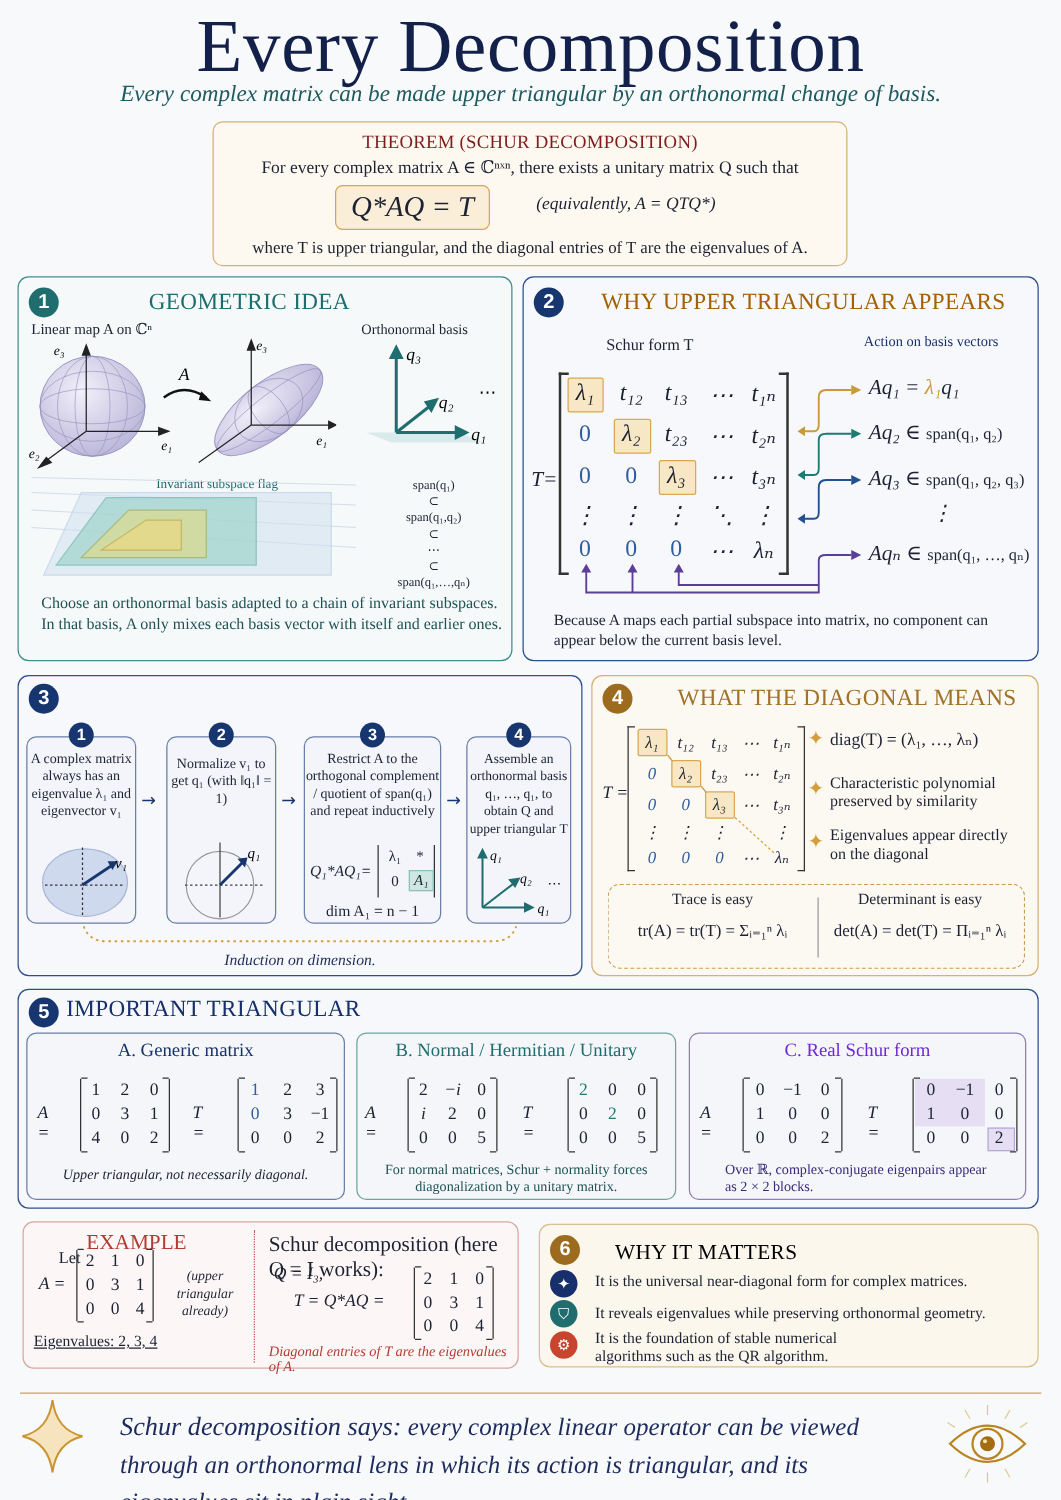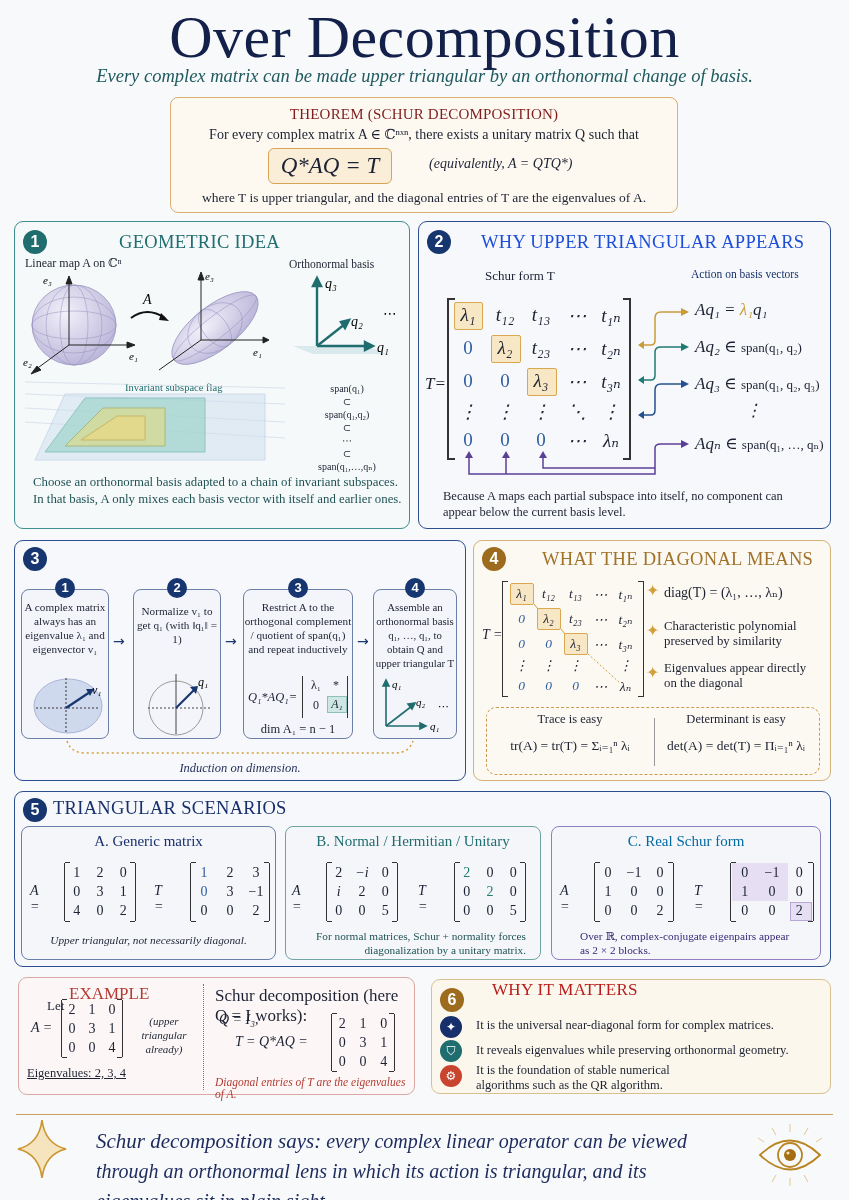--- a/index.html
+++ b/index.html
@@ -26,21 +26,21 @@
   
   #p1 { left: 14px; top: 221px; width: 396px; height: 308px; border-color: #3f8f8f; background: #f6f9f9; }
   #p1 .badge { left: 8px; top: 8px; background: #1f6d6f; }
   #p1 .ptitle { left: 104px; top: 10px; color: #1f6d6f; }
   .p1-small { font-size: 11.5px; position: absolute; }
   #p1-caption { left: 18px; top: 252px; width: 370px; font-size: 12.8px; color: #1f5255; line-height: 17px; }
 
   
   #p2 { left: 418px; top: 221px; width: 413px; height: 308px; border-color: #2e4f8f; background: #f7f8fb; }
   #p2 .badge { left: 8px; top: 8px; background: #17366f; }
-  #p2 .ptitle { left: 62px; top: 10px; color: #1d4ed8; }
+  #p2 .ptitle { left: 62px; top: 10px; color: #a16207; }
   .mcell { position: absolute; width: 36px; text-align: center; font-style: italic; font-size: 19px; }
   .zero { color: #2f5da0; font-style: normal; }
   .lambda-box { position: absolute; border: 1.2px solid #d9a851; background: #f8e7c4; border-radius: 2px; }
   .act { position: absolute; font-size: 17px; font-style: italic; color: #1d2233; }
   .act .rm { font-style: normal; font-size: 13px; }
 
   
   #p3 { left: 14px; top: 540px; width: 452px; height: 241px; border-color: #2e4f8f; background: #f7f8fb; }
   #p3 .badge { left: 8px; top: 6px; background: #17366f; }
   #p3 .ptitle { left: 72px; top: 8px; color: #17306b; }
@@ -77,33 +77,33 @@
   .scen-note { position: absolute; top: 102px; width: 100%; text-align: center; font-size: 11.3px; line-height: 14px; }
 
   
   #ex { left: 18px; top: 977px; width: 397px; height: 118px; border: 1.4px solid #d9a8a0; border-radius: 9px; background: #fcf7f6; }
   #ex-title { position: absolute; left: 50px; top: 6px; font-size: 17px; color: #b23c33; }
   #ex-divider { position: absolute; left: 184px; top: 6px; height: 106px; border-left: 1.5px dotted #c8534a; }
 
   
   #p6 { left: 431px; top: 979px; width: 400px; height: 115px; border-color: #d9c08f; background: #fbf7ec; }
   #p6 .badge { left: 8px; top: 8px; background: #9c6b1d; }
-  #p6 .ptitle { left: 60px; top: 0; color: #b91c1c; font-size: 17px; }
+  #p6 .ptitle { left: 60px; top: 12px; color: #000000; font-size: 17px; }
   .why-icon { position: absolute; left: 8px; width: 22px; height: 22px; border-radius: 50%; color: #fff; text-align: center; line-height: 22px; font-family: "DejaVu Sans", sans-serif; font-size: 12px; }
   .why-text { position: absolute; left: 44px; font-size: 12.5px; line-height: 15px; }
 
   #footer-rule { left: 16px; top: 1114px; width: 817px; border-top: 1.6px solid #c9a15a; }
   #footer-text { left: 96px; top: 1126px; width: 620px; font-size: 20px; font-style: italic; color: #1c2a5c; line-height: 30px; }
   #footer-star { left: 16px; top: 1118px; }
   #footer-eye { left: 752px; top: 1122px; }
 </style>
 </head>
 <body>
 
-<div class="abs" id="title">Over Decomposition</div>
+<div class="abs" id="title">Every Decomposition</div>
 <div class="abs" id="subtitle">Every complex matrix can be made upper triangular by an orthonormal change of basis.</div>
 
 <div class="abs" id="theorem">
   <div class="th-title">THEOREM (SCHUR DECOMPOSITION)</div>
   <div class="th-line1">For every complex matrix A ∈ ℂⁿˣⁿ, there exists a unitary matrix Q such that</div>
   <div class="th-box">Q*AQ = T</div>
   <div class="th-eq it">(equivalently,  A = QTQ*)</div>
   <div class="th-line2">where T is upper triangular, and the diagonal entries of T are the eigenvalues of A.</div>
 </div>
 
@@ -267,21 +267,21 @@
       <polygon points="120,236 124,229 128,236" fill="#5b3f96"></polygon>
     </g>
   </svg>
 
   <div class="act" style="left:276px;top:78px;"><span>Aq₁ = </span><span style="color:#c99a3a">λ₁</span><span>q₁</span></div>
   <div class="act" style="left:276px;top:114px;"><span>Aq₂ ∈ </span><span class="rm">span(q₁, q₂)</span></div>
   <div class="act" style="left:276px;top:151px;"><span>Aq₃ ∈ </span><span class="rm">span(q₁, q₂, q₃)</span></div>
   <div class="act" style="left:326px;top:178px;"><span>⋮</span></div>
   <div class="act" style="left:276px;top:211px;"><span>Aqₙ ∈ </span><span class="rm">span(q₁, …, qₙ)</span></div>
 
-  <div class="abs" style="left:24px;top:266px;width:370px;font-size:12.5px;line-height:16px;">Because A maps each partial subspace into itself, no component can appear below the current basis level.</div>
+  <div class="abs" style="left:24px;top:266px;width:370px;font-size:12.5px;line-height:16px;">Because A maps each partial subspace into matrix, no component can appear below the current basis level.</div>
 </div>
 
 <div class="abs panel" id="p3">
   <div class="badge">3</div>
 
   <div class="step" style="left:6px;width:88px;">
     <div class="step-badge">1</div>
     <div class="step-text">A complex matrix always has an eigenvalue λ₁ and eigenvector v₁</div>
     <svg class="abs" style="left:6px;top:86px;" width="76" height="60">
       <ellipse cx="40" cy="30" rx="34" ry="27" fill="#cfd9ee" stroke="#a7b6d6"></ellipse>
@@ -399,21 +399,21 @@
     <div class="abs" style="left:167px;top:10px;height:48px;border-left:1px solid #999;"></div>
     <div class="dash-col" style="left:50%;">
       <div>Determinant is easy</div>
       <div style="font-size:13.5px;margin-top:10px;">det(A) = det(T) = Πᵢ₌₁ⁿ λᵢ</div>
     </div>
   </div>
 </div>
 
 <div class="abs panel" id="p5">
   <div class="badge">5</div>
-  <div class="ptitle">TRIANGULAR SCENARIOS</div>
+  <div class="ptitle">IMPORTANT TRIANGULAR</div>
 
   <div class="scen" style="left:6px;width:255px;border-color:#6a7fa8;">
     <div class="scen-title" style="color:#17306b;">A.  Generic matrix</div>
     <div class="mx" style="left:8px;">
       <div class="mx-label">A =</div>
       <div class="mx-grid" style="left:34px;width:72px;">
         <div class="mx-row">
             <span>1</span>
             <span>2</span>
             <span>0</span>
@@ -488,25 +488,25 @@
             <span style="color:#1f7a72">2</span>
             <span>0</span>
           </div>
         <div class="mx-row">
             <span>0</span>
             <span>0</span>
             <span>5</span>
           </div>
       </div>
     </div>
-    <div class="scen-note" style="color:#1f5255;padding:0 14px;text-align:right;">For normal matrices, Schur + normality forces diagonalization by a unitary matrix.</div>
+    <div class="scen-note" style="color:#1f5255;padding:0 14px;text-align:center;">For normal matrices, Schur + normality forces diagonalization by a unitary matrix.</div>
   </div>
 
   <div class="scen" style="left:536px;width:270px;border-color:#8f7fbf;">
-    <div class="scen-title" style="color:#0369a1;">C.  Real Schur form</div>
+    <div class="scen-title" style="color:#6d28d9;">C.  Real Schur form</div>
     <div class="mx" style="left:8px;">
       <div class="mx-label">A =</div>
       <div class="mx-grid" style="left:34px;width:80px;">
         <div class="mx-row">
             <span>0</span>
             <span>−1</span>
             <span>0</span>
           </div>
         <div class="mx-row">
             <span>1</span>

